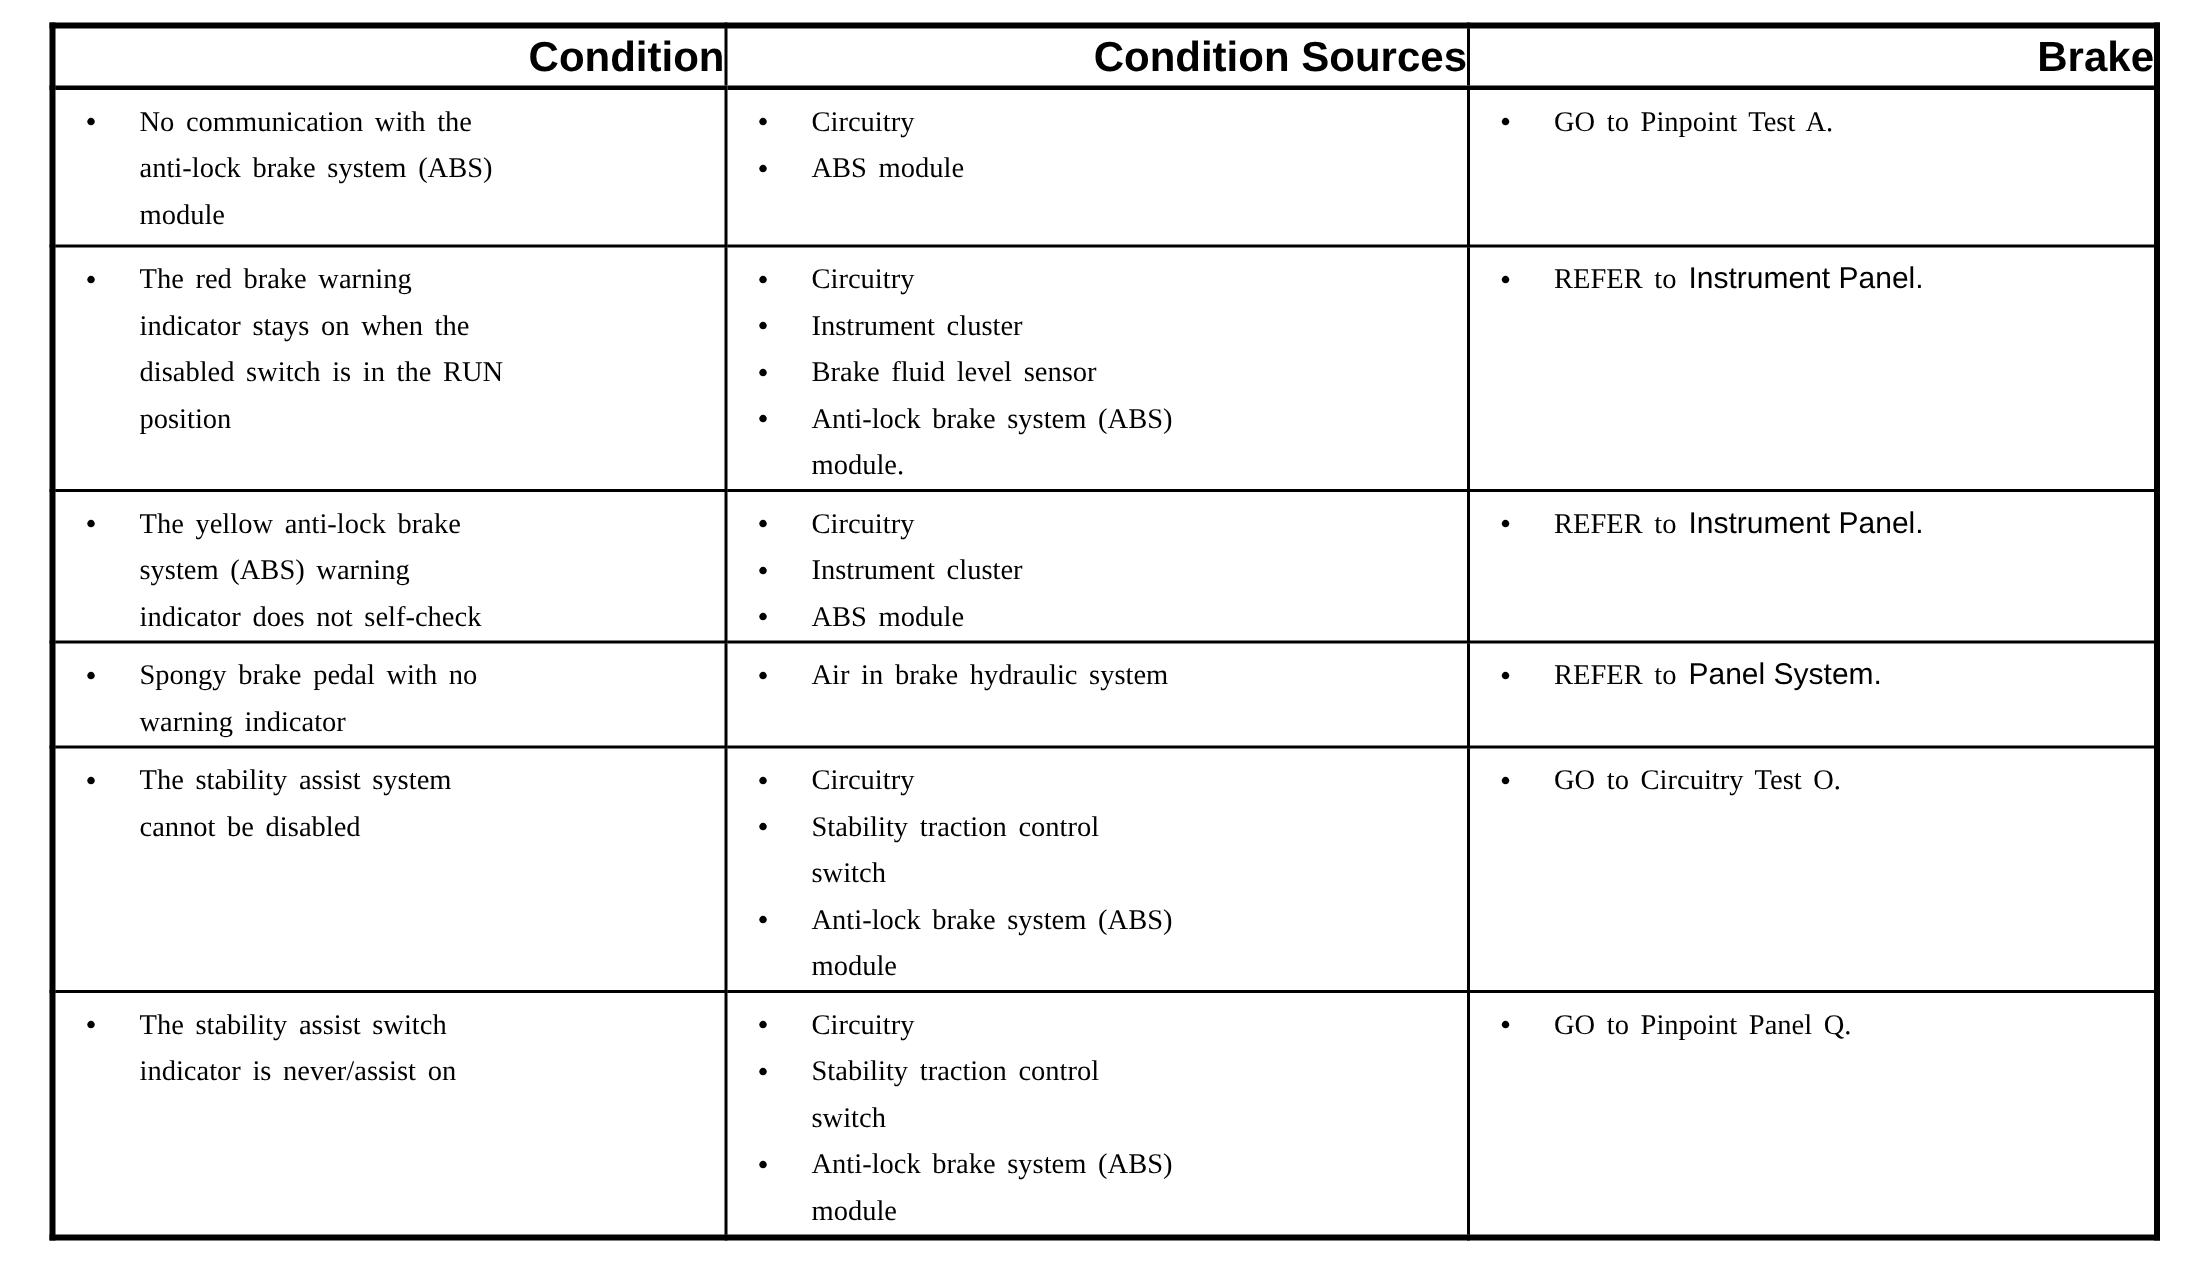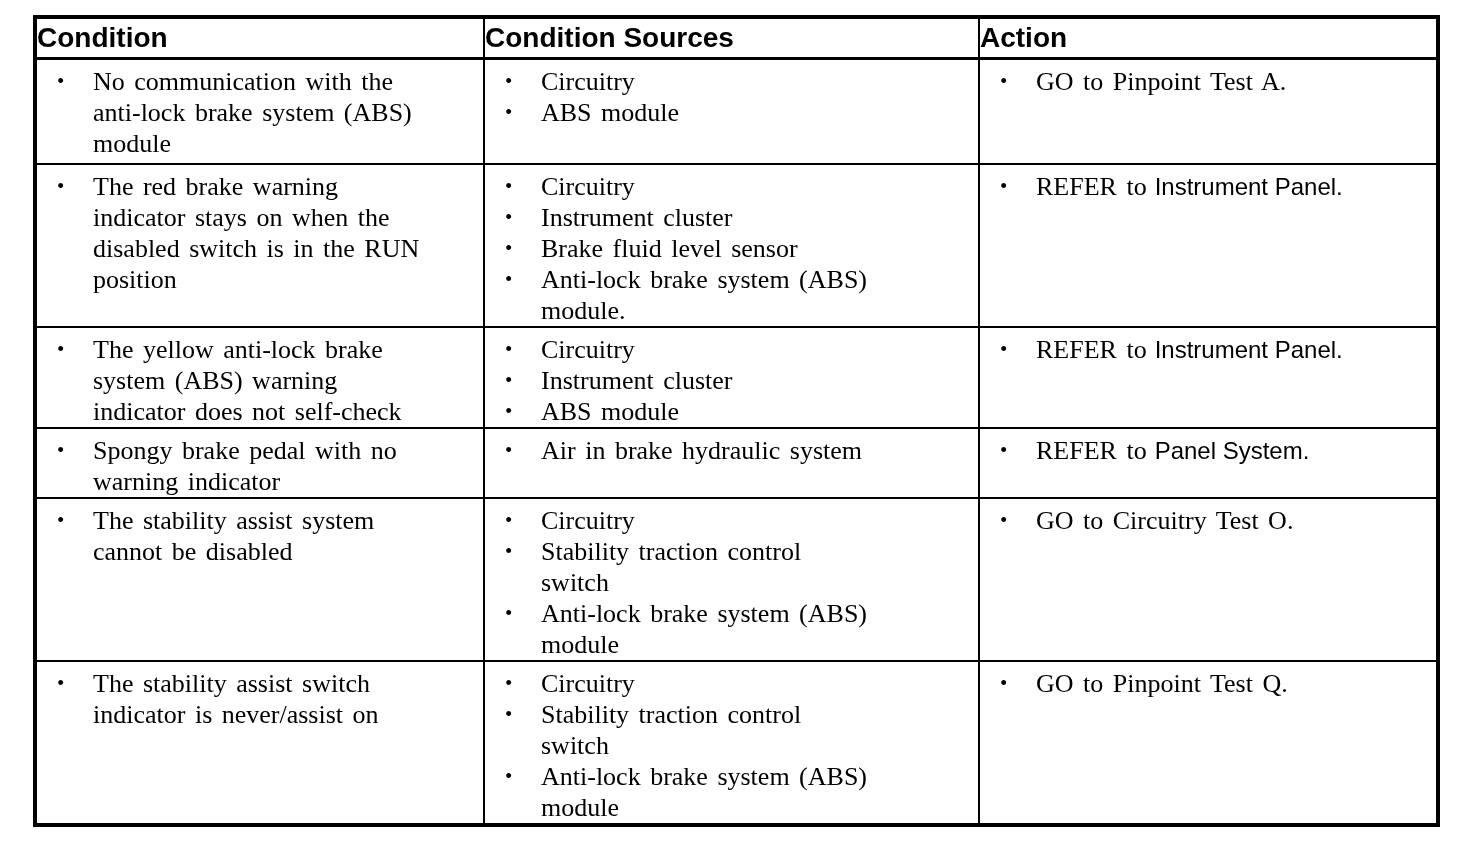--- a/index.html
+++ b/index.html
@@ -28,21 +28,21 @@
   col.c2 { width: 495px; }
   col.c3 { width: 459px; }
   th {
     border: 2px solid #000000;
     border-bottom: 3px solid #000000;
     height: 38px;
     font-family: "Liberation Sans", sans-serif;
     font-weight: bold;
     font-size: 28px;
     color: #000000;
-    text-align: left;
+    text-align: right;
     vertical-align: middle;
     padding: 0;
   }
   td {
     border: 2px solid #000000;
     vertical-align: top;
     padding: 6px 6px 0 0;
   }
   .bullet-item {
     display: flex;
@@ -51,50 +51,50 @@
   .bullet {
     flex: 0 0 36px;
     padding-left: 20px;
     font-family: "Liberation Serif", serif;
     font-size: 21px;
     line-height: 31px;
     color: #000000;
   }
   .cell-text {
     font-family: "Liberation Serif", serif;
-    font-size: 26px;
+    font-size: 19px;
     line-height: 31px;
     color: #000000;
     white-space: pre-line;
     word-spacing: 3px;
   }
   .action-link {
     font-family: "Liberation Sans", sans-serif;
-    font-size: 24px;
+    font-size: 20px;
     line-height: 31px;
     color: #000000;
     margin-left: 8px;
     white-space: nowrap;
   }
 </style>
 </head>
 <body>
 
 <div class="page">
   <table class="diag-table">
     <colgroup>
       <col class="c1">
       <col class="c2">
       <col class="c3">
     </colgroup>
     <thead>
       <tr>
         <th>Condition</th>
         <th>Condition Sources</th>
-        <th>Action</th>
+        <th>Brake</th>
       </tr>
     </thead>
     <tbody>
         <tr style="height: 105px;">
           <td>
             <div class="bullet-item">
               <span class="bullet">•</span>
               <span class="cell-text">No communication with the
 anti-lock brake system (ABS)
 module</span>
@@ -258,19 +258,19 @@
             </div>
             <div class="bullet-item">
               <span class="bullet">•</span>
               <span class="cell-text">Anti-lock brake system (ABS)
 module</span>
             </div>
           </td>
           <td>
             <div class="bullet-item">
               <span class="bullet">•</span>
-              <span class="cell-text">GO to Pinpoint Test Q.</span>
+              <span class="cell-text">GO to Pinpoint Panel Q.</span>
             </div>
           </td>
         </tr>
       </tbody>
   </table>
 </div>
 
 </body></html>

